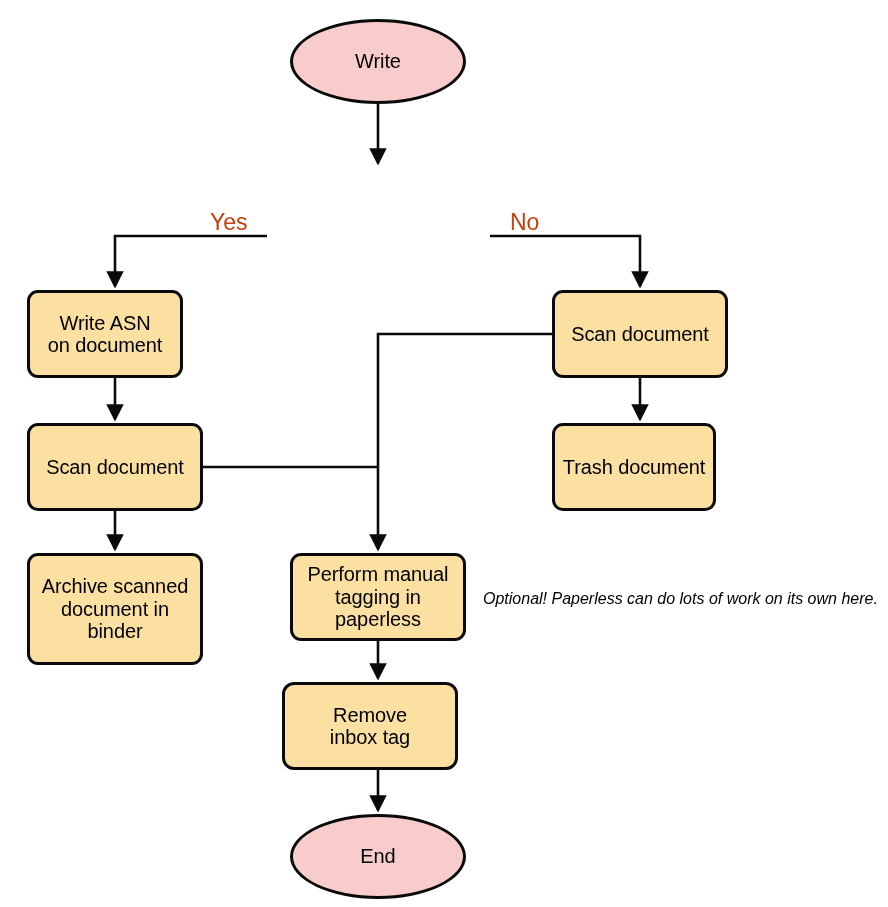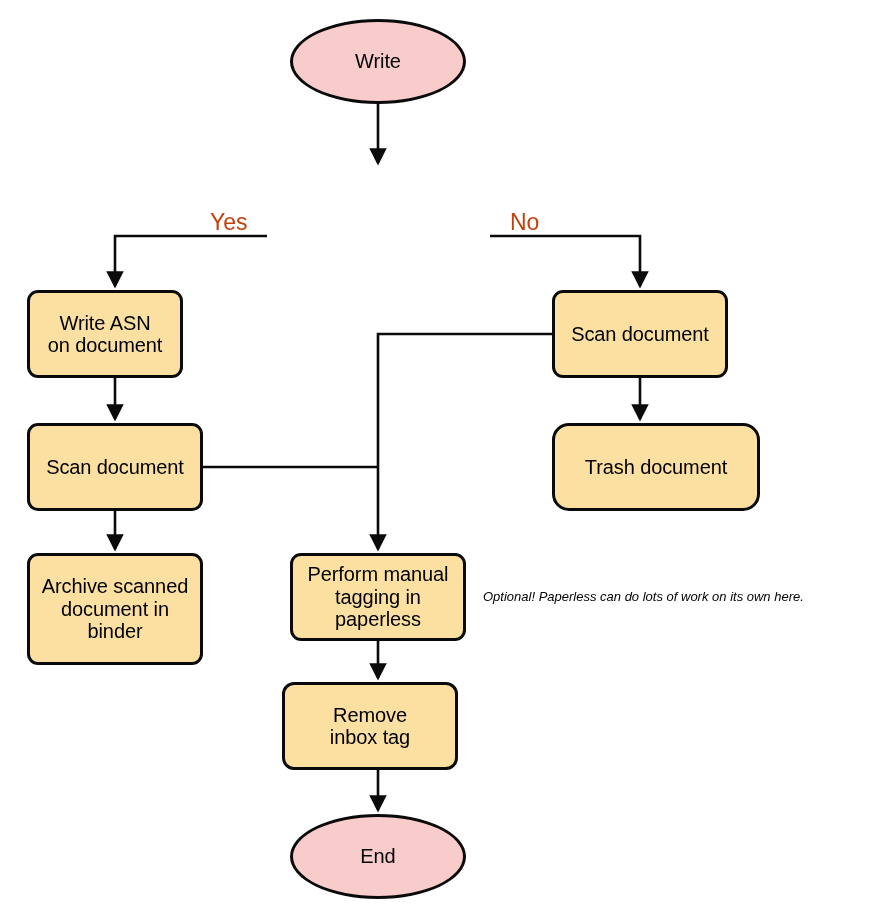--- a/index.html
+++ b/index.html
@@ -68,21 +68,21 @@
   .edge-label {
     position: absolute;
     color: #c2410c;
     font-size: 23px;
     line-height: 1;
     white-space: nowrap;
   }
   .note {
     position: absolute;
     color: #000000;
-    font-size: 13px;
+    font-size: 16px;
     line-height: 1.33;
     font-style: italic;
     white-space: pre-line;
   }
 </style>
 </head>
 <body>
 
 <div id="canvas">
 
@@ -134,21 +134,21 @@
   <div class="node node-process" style="left:27px; top:553px; width:176px; height:112px;">
     <span style="white-space:pre-line;">Archive scanned
 document in
 binder</span>
   </div>
 
   <div class="node node-process" style="left:552px; top:290px; width:176px; height:88px;">
     <span style="white-space:pre-line;">Scan document</span>
   </div>
 
-  <div class="node node-process" style="left:552px; top:423px; width:208px; height:88px;border-radius:17px;">
+  <div class="node node-process" style="left:552px; top:423px; width:164px; height:88px;">
     <span style="white-space:pre-line;">Trash document</span>
   </div>
 
   <div class="node node-process" style="left:290px; top:553px; width:176px; height:88px;">
     <span style="white-space:pre-line;">Perform manual
 tagging in
 paperless</span>
   </div>
 
   <div class="node node-process" style="left:282px; top:682px; width:176px; height:88px;border-radius:12px;">

